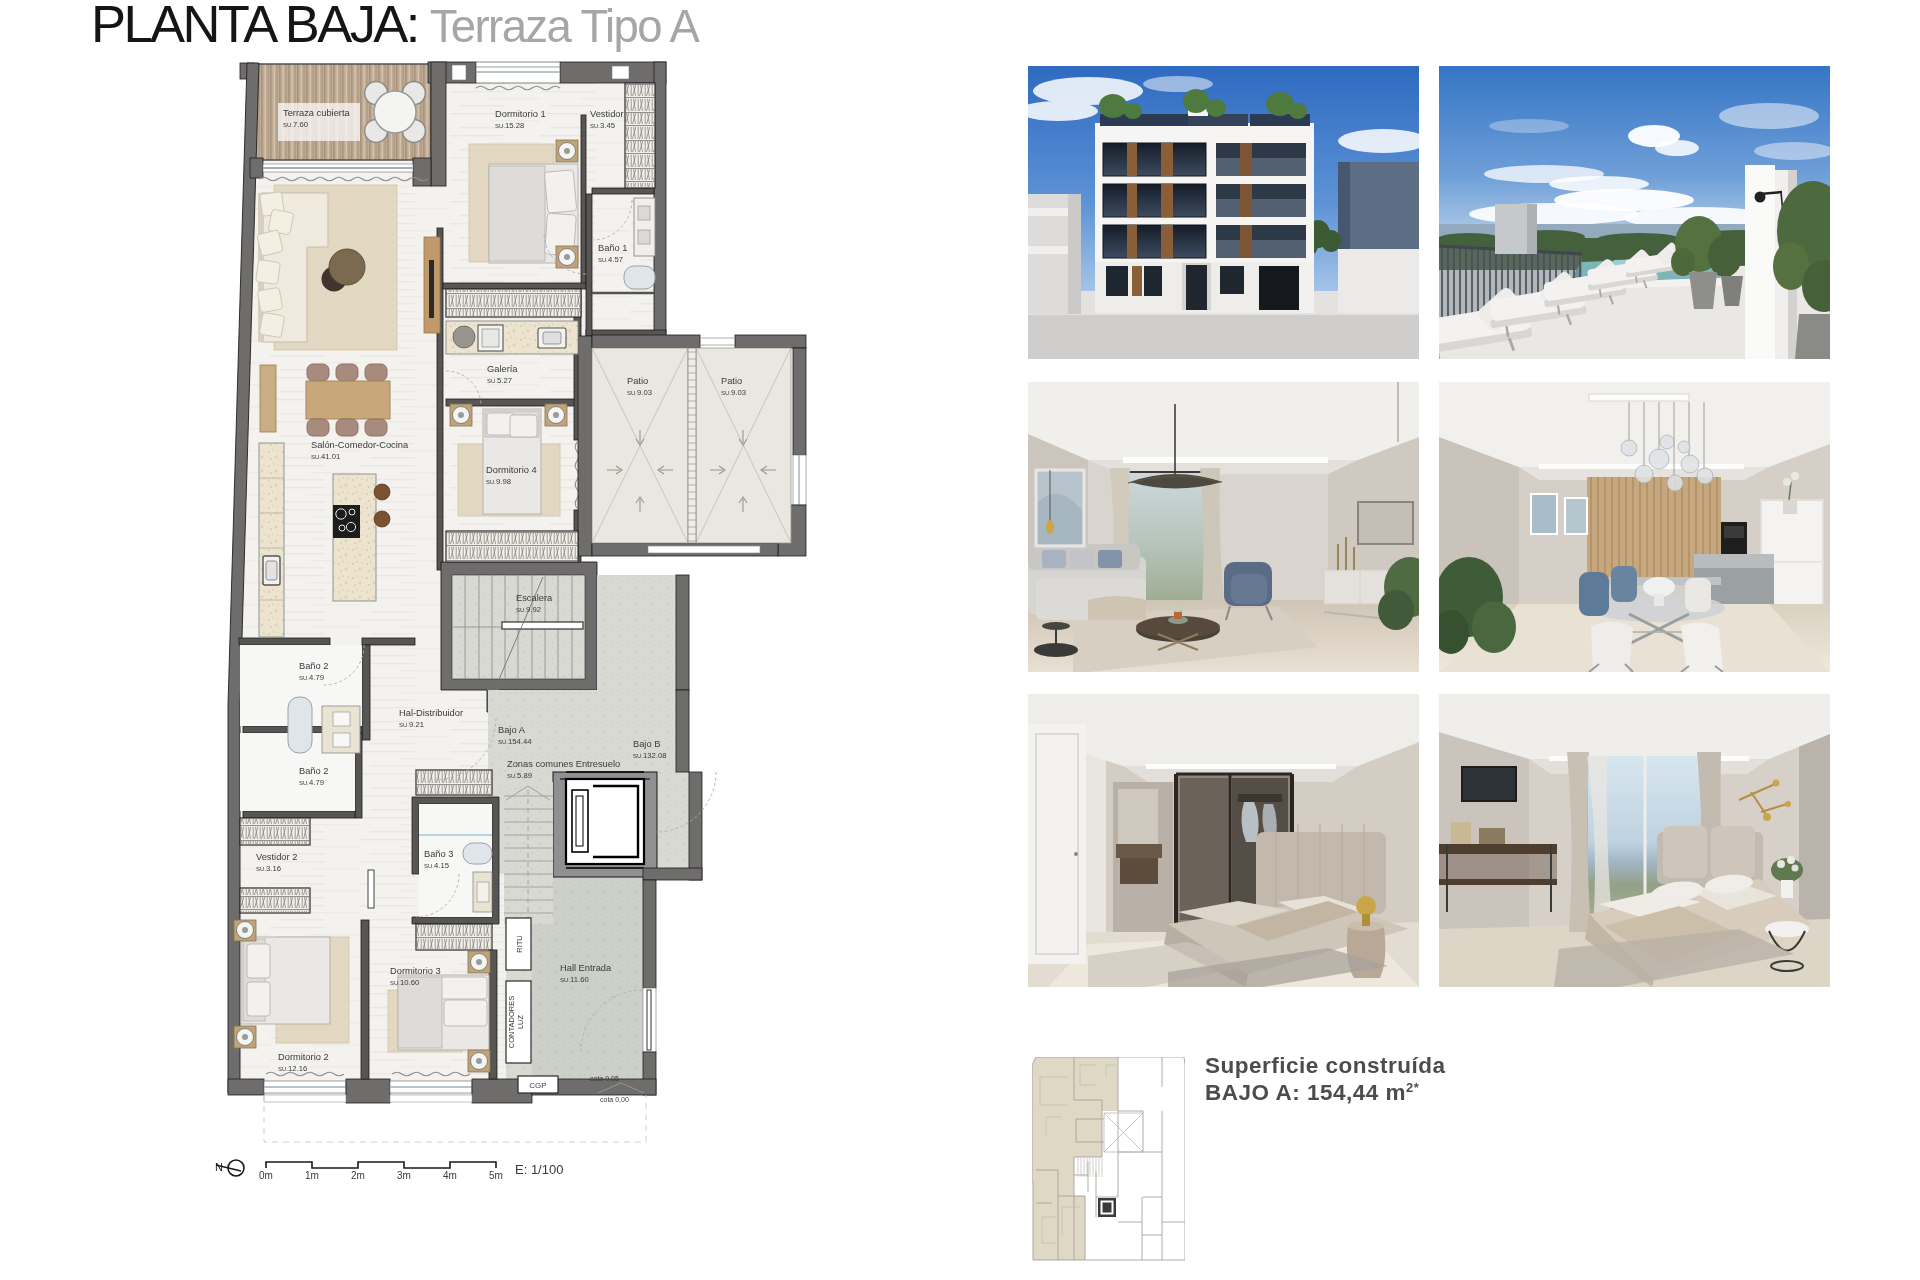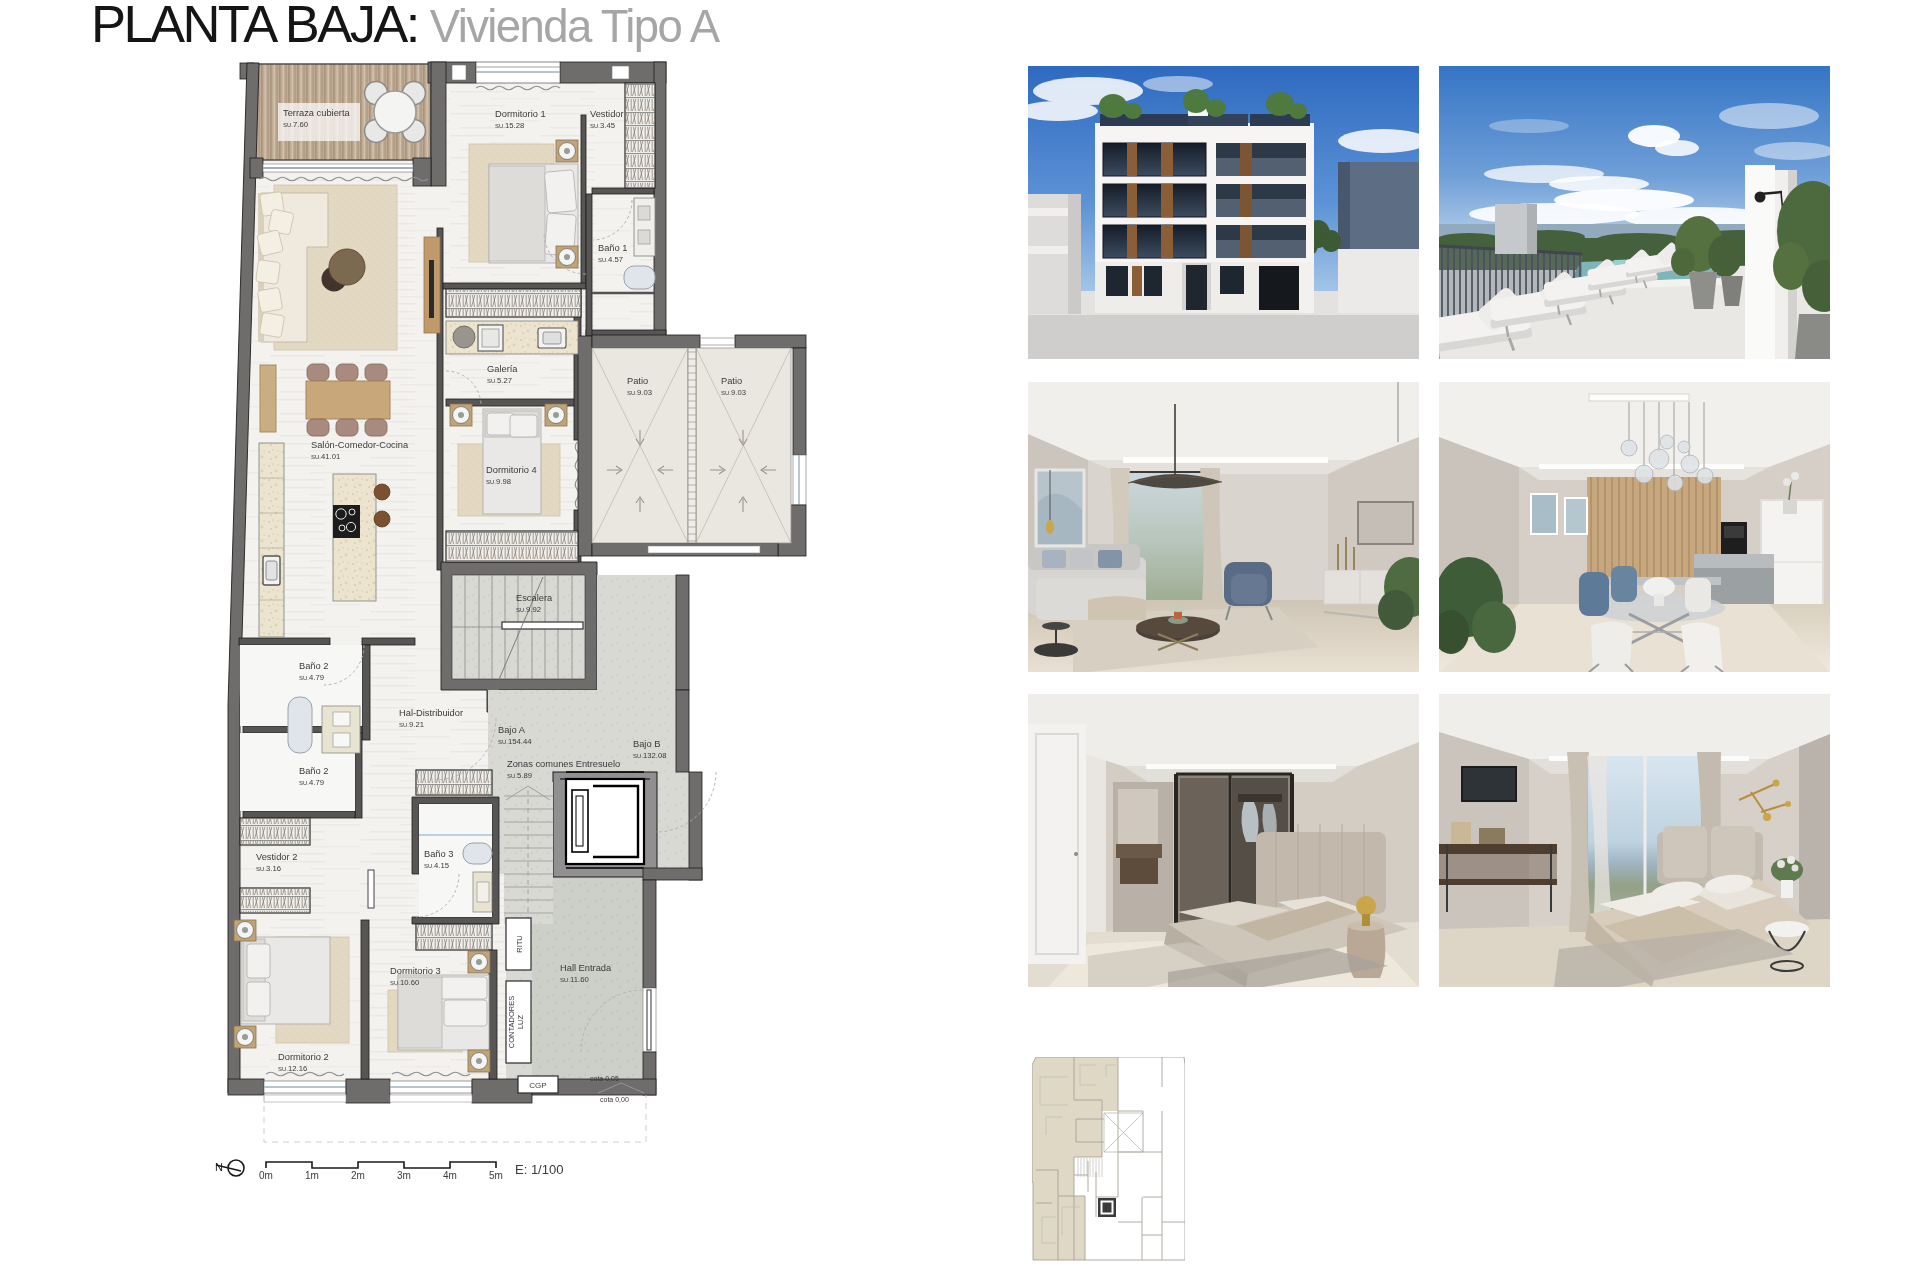--- a/index.html
+++ b/index.html
@@ -8,21 +8,21 @@
 #title{left:91px;top:-7px;font-size:52.5px;color:#151515;letter-spacing:-2.6px;white-space:nowrap;}
 #title .gray{color:#a6a6a6;font-size:45.5px;letter-spacing:-1.6px;}
 .ph{position:absolute;overflow:hidden;}
 #sup{left:1205px;top:1052px;font-size:22.5px;font-weight:bold;color:#4c4c4c;line-height:1.22;letter-spacing:0.5px;}
 #sup sup{font-size:13px;}
 </style>
 </head>
 <body>
 <div id="page">
 
-<div id="title" class="abs">PLANTA BAJA: <span class="gray">Vivienda Tipo A</span></div>
+<div id="title" class="abs">PLANTA BAJA: <span class="gray">Terraza Tipo A</span></div>
 <svg class="abs" style="left:0;top:0" width="1920" height="1280" viewBox="0 0 1920 1280">
 <defs>
 <pattern id="hatch" width="7" height="28" patternUnits="userSpaceOnUse">
  <path d="M1.2 1 L1.2 12 M3.5 1 L5.5 12 M5.8 1 L2.5 12 M1.2 15 L1.2 27 M3.5 15 L5.5 27 M5.8 15 L2.5 27" stroke="#8a8178" stroke-width="0.8" fill="none"></path>
  <path d="M0 13.6 L7 13.6 M0 0.4 L7 0.4" stroke="#6b6b6b" stroke-width="0.8"></path>
 </pattern>
 <pattern id="wood" width="9" height="90" patternUnits="userSpaceOnUse">
  <rect width="9" height="90" fill="#c0ab94"></rect>
  <rect x="0" width="1.6" height="90" fill="#a8937c"></rect>
  <rect x="3.6" width="1.2" height="90" fill="#d6c8b4"></rect>
@@ -1300,13 +1300,14 @@
 <path d="M46,101 L46,120 M49,101 L49,120 M52,101 L52,120 M55,101 L55,120 M58,101 L58,120 M61,101 L61,120 M64,101 L64,120 M67,101 L67,120 M70,101 L70,120 "></path>
 </g>
 
 <g>
           <rect x="66" y="141" width="18" height="19" fill="#3a3a3a"></rect>
           <rect x="68.5" y="143.5" width="13" height="14" fill="#ffffff"></rect>
           <rect x="70.5" y="145.5" width="9" height="10" fill="#3a3a3a"></rect>
         </g>
 </svg></div>
 
+<div id="sup" class="abs">Superficie construída<br>BAJO A: 154,44 m<sup>2*</sup></div>
 </div>
 
 </body></html>

